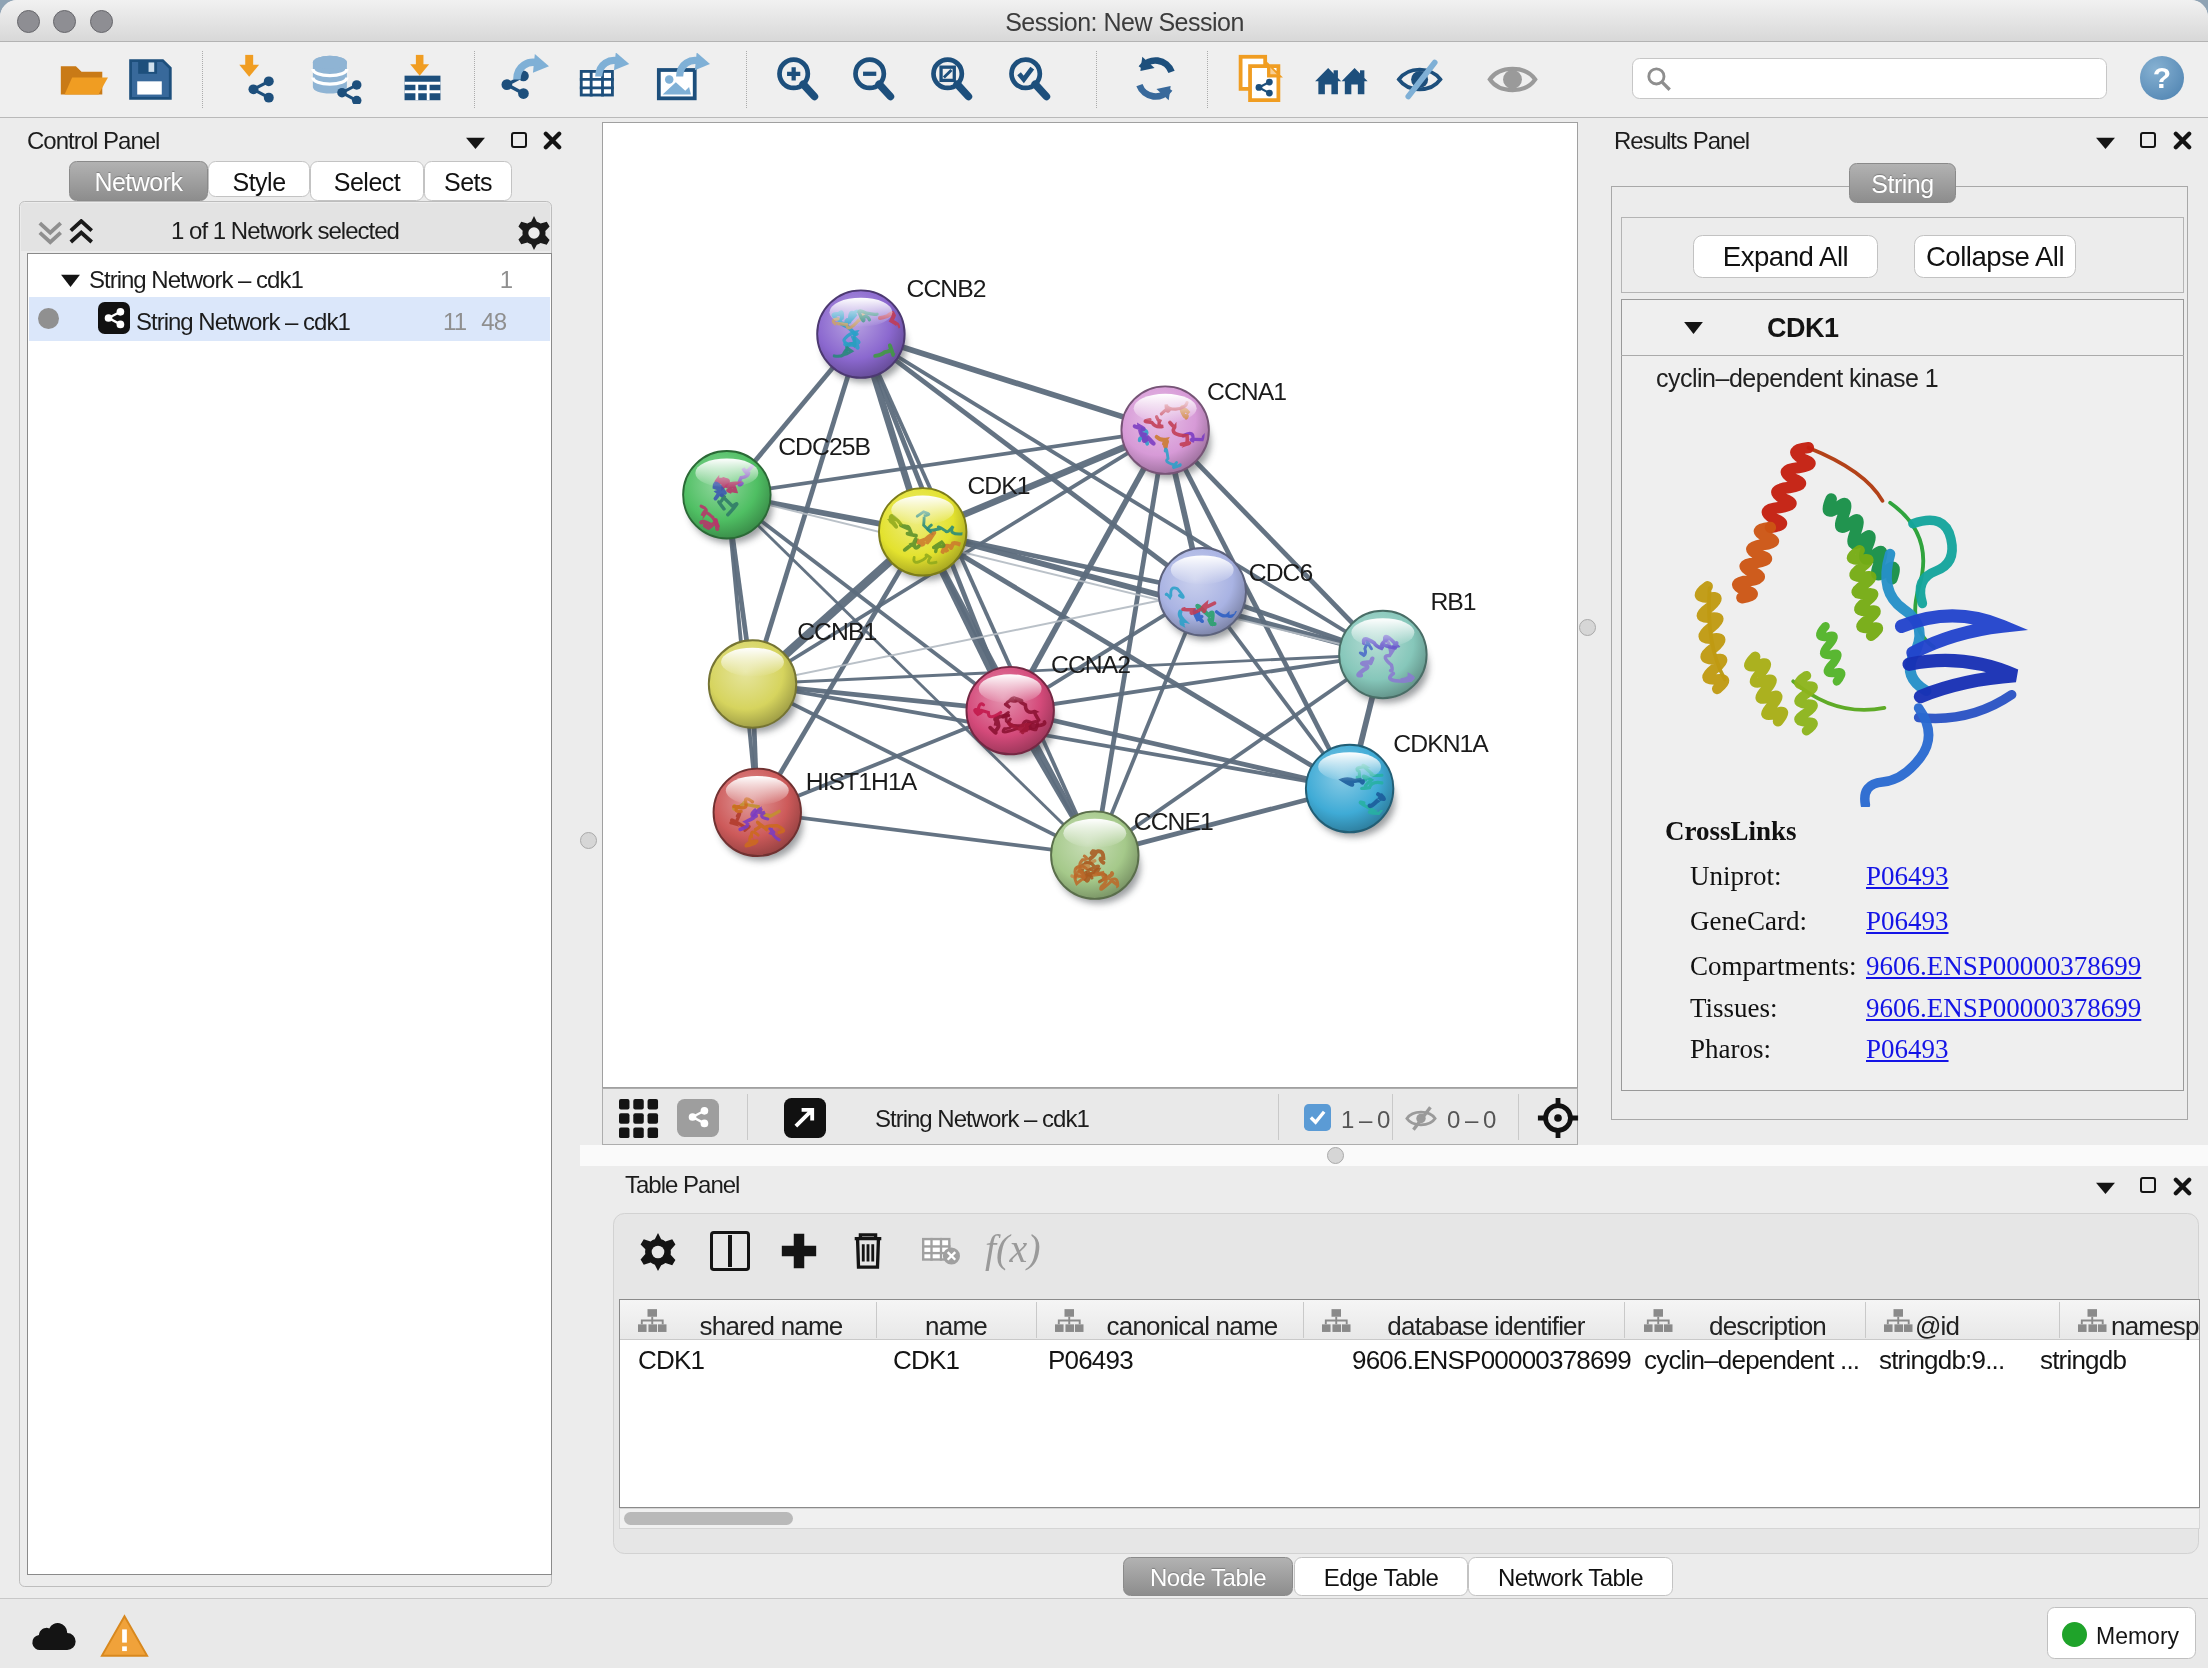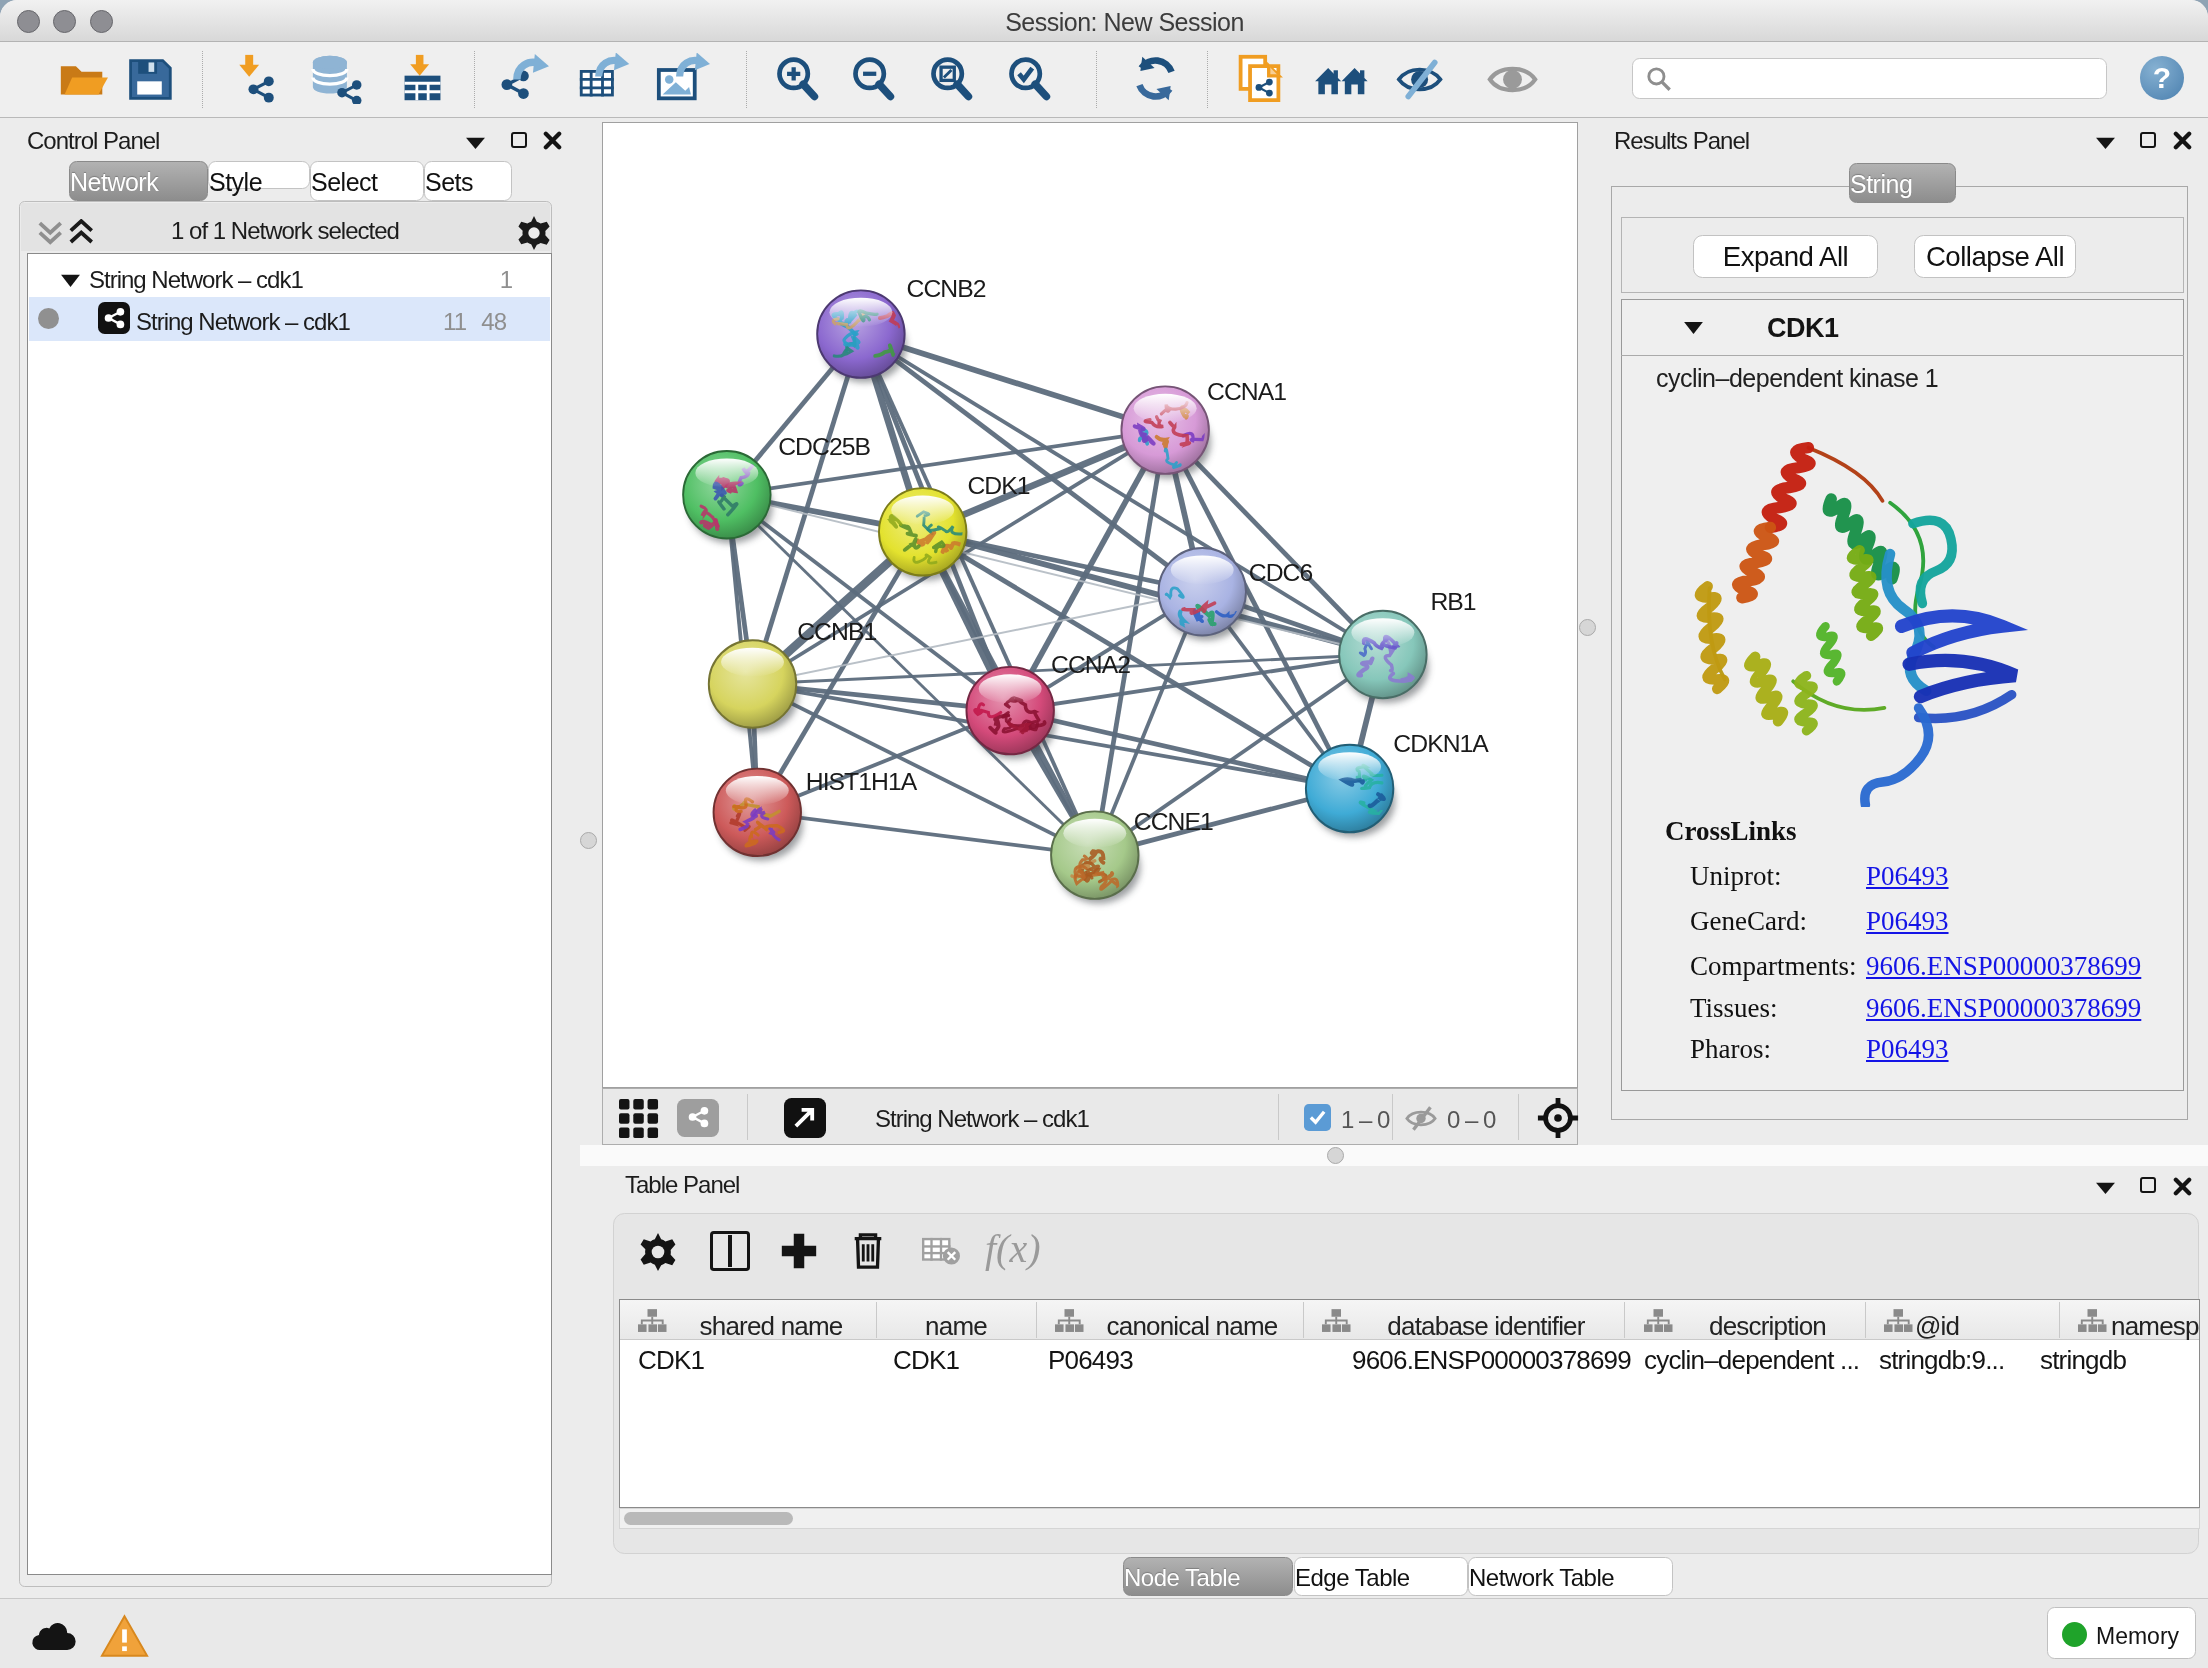--- a/index.html
+++ b/index.html
@@ -1,20 +1,20 @@
 <!DOCTYPE html>
 <html style="font-size:15px"><head><meta charset="utf-8"><style>
 *{margin:0;padding:0;box-sizing:border-box}
 html,body{width:2208px;height:1668px;background:#8fa3b4;overflow:hidden;
  font-family:"Liberation Sans",sans-serif;-webkit-font-smoothing:antialiased}
 #win{position:absolute;left:0;top:0;width:2208px;height:1668px;background:#ececec;
  border-radius:17px 17px 0 0;overflow:hidden}
 .abs{position:absolute}
 .ui{font-size:24px;letter-spacing:-1px;color:#1c1c1c}
-.tab{display:inline-block;font-size:25px;letter-spacing:-0.5px;color:#111;background:#fff;
+.tab{display:inline-block;text-align:center;font-size:25px;letter-spacing:-0.5px;color:#111;background:#fff;
  border:1px solid #c3c3c3;border-radius:7.6px}
 .tabsel{background:linear-gradient(#b2b2b2,#8d8d8d);color:#fff;border-color:#8a8a8a;
  text-shadow:0 -1px 1px rgba(0,0,0,0.25)}
 .seplight{background:#c9c9c9}
 .lnk{color:#1414e6;text-decoration:underline}
 .srf{font-family:"Liberation Serif",serif;font-size:27px;color:#111}
 .cell{font-size:26px;letter-spacing:-0.8px;color:#141414;white-space:nowrap}
 </style></head><body>
 <div id="win">
     <div class="abs" style="left:0;top:0;width:2208px;height:42px;background:linear-gradient(#f1f1f1,#d8d8d8);border-bottom:1px solid #b3b3b3;border-radius:17px 17px 0 0"></div>
@@ -171,21 +171,21 @@
     <div class="abs" style="left:2140px;top:56px;width:44px;height:44px;border-radius:50%;background:radial-gradient(circle at 35% 30%, #86b1d2, #4a7fae);color:#fff;font-size:30px;font-weight:bold;text-align:center;line-height:44px">?</div>
     <div class="abs ui" style="left:27px;top:127px">Control Panel</div>
     <svg width="23" height="17" viewBox="0 0 24 18" style="position:absolute;left:464px;top:134px">
       <path d="M2 4 L22 4 L12 16 Z" fill="#141414"></path>
     </svg>
     <div style="position:absolute;left:511px;top:132px;width:16px;height:16px;border:2.4px solid #141414;border-radius:2.9px"></div>
     <svg width="19" height="19" viewBox="0 0 20 20" style="position:absolute;left:543px;top:131px">
       <path d="M3 3 L17 17 M17 3 L3 17" stroke="#141414" stroke-width="4.5" stroke-linecap="round"></path>
     </svg>
     <div class="abs tab tabsel" style="left:69px;top:161px;width:139px;height:40px;line-height:40px">Network</div>
-    <div class="abs tab" style="left:208px;top:161px;width:102px;height:28px;line-height:40px">Style</div>
+    <div class="abs tab" style="left:208px;top:161px;width:102px;height:36px;line-height:40px">Style</div>
     <div class="abs tab" style="left:310px;top:161px;width:114px;height:40px;line-height:40px">Select</div>
     <div class="abs tab" style="left:424px;top:161px;width:88px;height:40px;line-height:40px">Sets</div>
     <div class="abs" style="left:19px;top:201px;width:533px;height:1386px;border:1.4px solid #bdbdbd;border-radius:5.7px;background:#ececec"></div>
     <div class="abs" style="left:21px;top:203px;width:529px;height:48px;background:#e3e3e3"></div>
     <svg width="28.5" height="27" viewBox="0 0 30 28" class="abs" style="left:36px;top:221px">
       <path d="M4 2 L15 12 L26 2 M4 12 L15 22 L26 12" stroke="#8f8f8f" stroke-width="4" fill="none"></path>
     </svg>
     <svg width="28.5" height="27" viewBox="0 0 30 28" class="abs" style="left:67px;top:219px">
       <path d="M4 12 L15 2 L26 12 M4 24 L15 14 L26 24" stroke="#1a1a1a" stroke-width="4" fill="none"></path>
     </svg>

